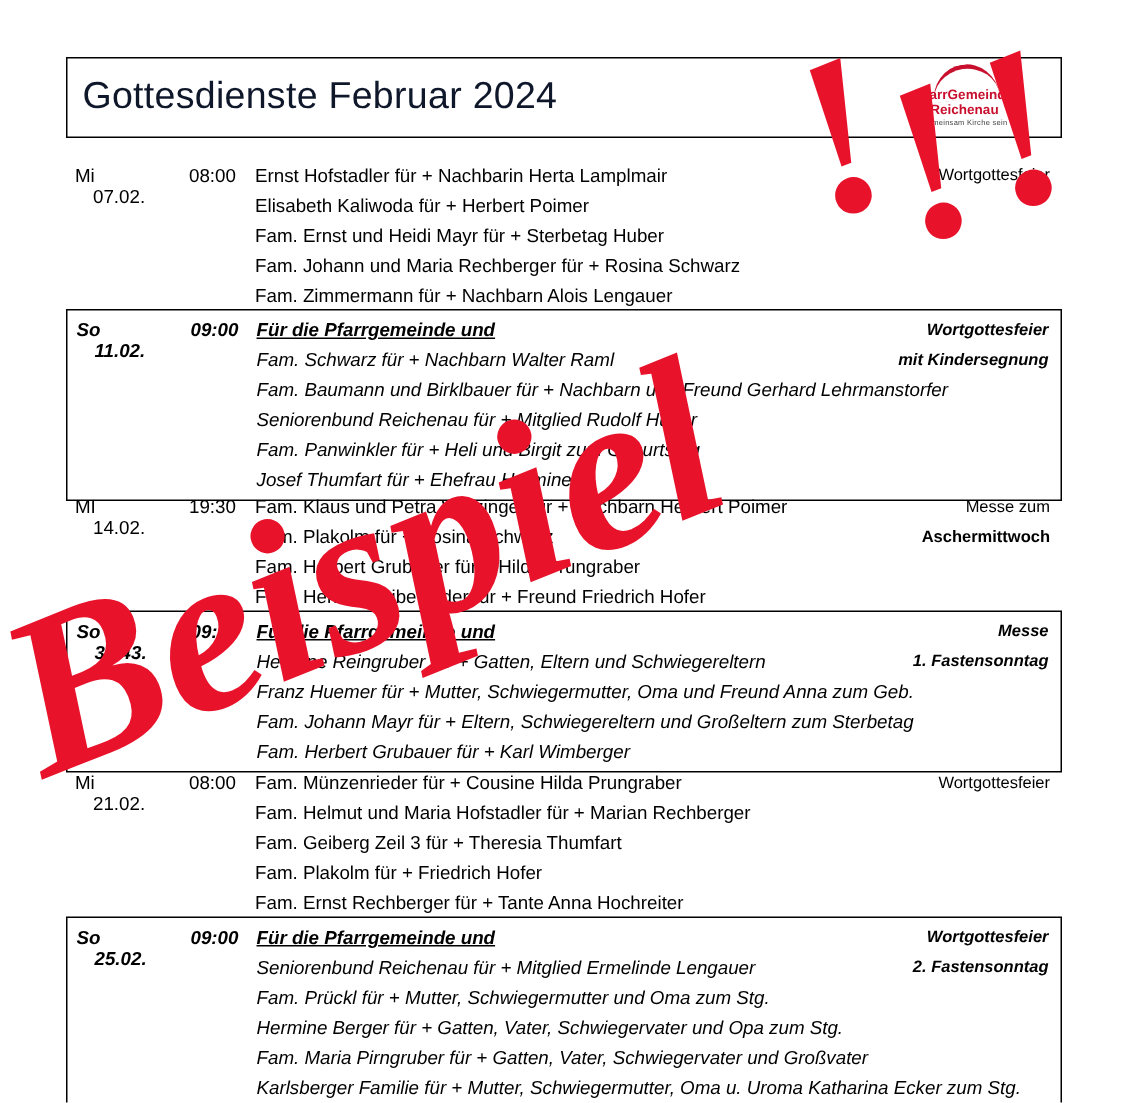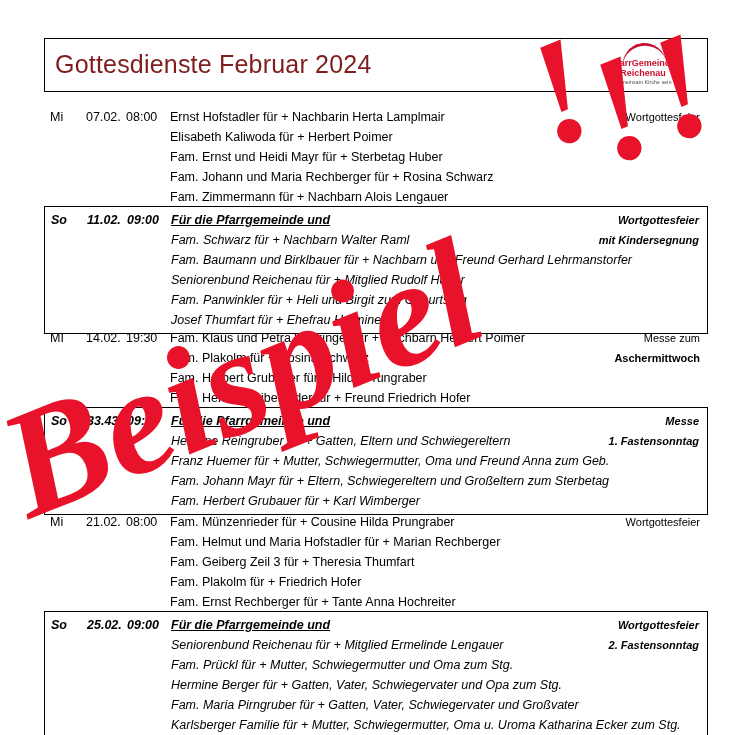--- a/index.html
+++ b/index.html
@@ -28,21 +28,21 @@
     width: 664px;
     height: 54px;
     border: 1px solid #000;
     box-sizing: border-box;
   }
   .header-title {
     position: absolute;
     left: 10px;
     top: 11px;
     font-size: 25px;
-    color: #7f1d1d;
+    color: #0f172a;
     letter-spacing: 0.2px;
     white-space: nowrap;
   }
   .logo {
     position: absolute;
     right: 8px;
     top: 4px;
     width: 112px;
     height: 46px;
     text-align: center;
@@ -99,23 +99,24 @@
     white-space: nowrap;
   }
   .c-day {
     position: absolute;
     left: 0px;
     width: 26px;
     font-size: 12.5px;
   }
   .c-date {
     position: absolute;
-    left: 36px;
+    left: 12px;
     width: 46px;
     font-size: 12.5px;
+    margin-top: 14px;
   }
   .c-time {
     position: absolute;
     left: 76px;
     width: 44px;
     font-size: 12.5px;
   }
   .c-text {
     position: absolute;
     left: 120px;

